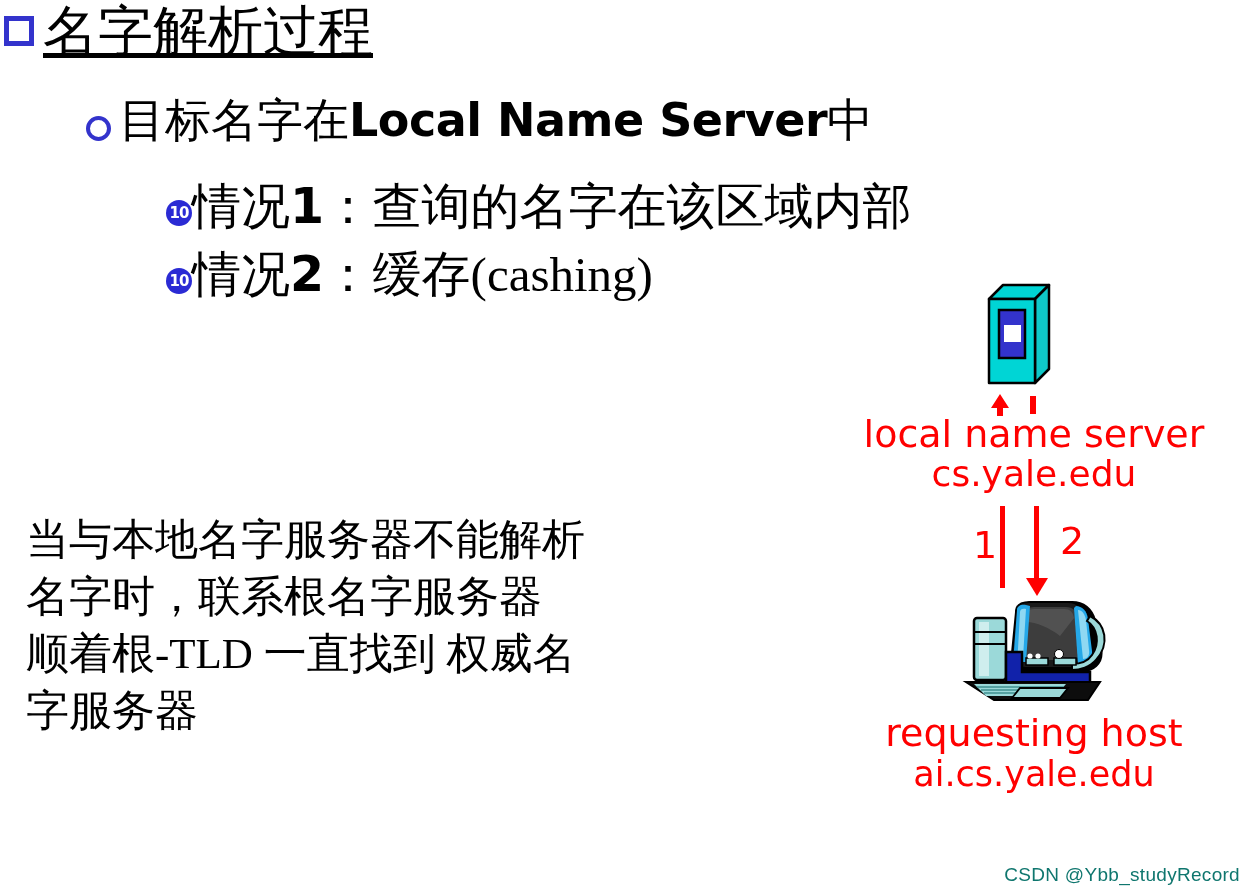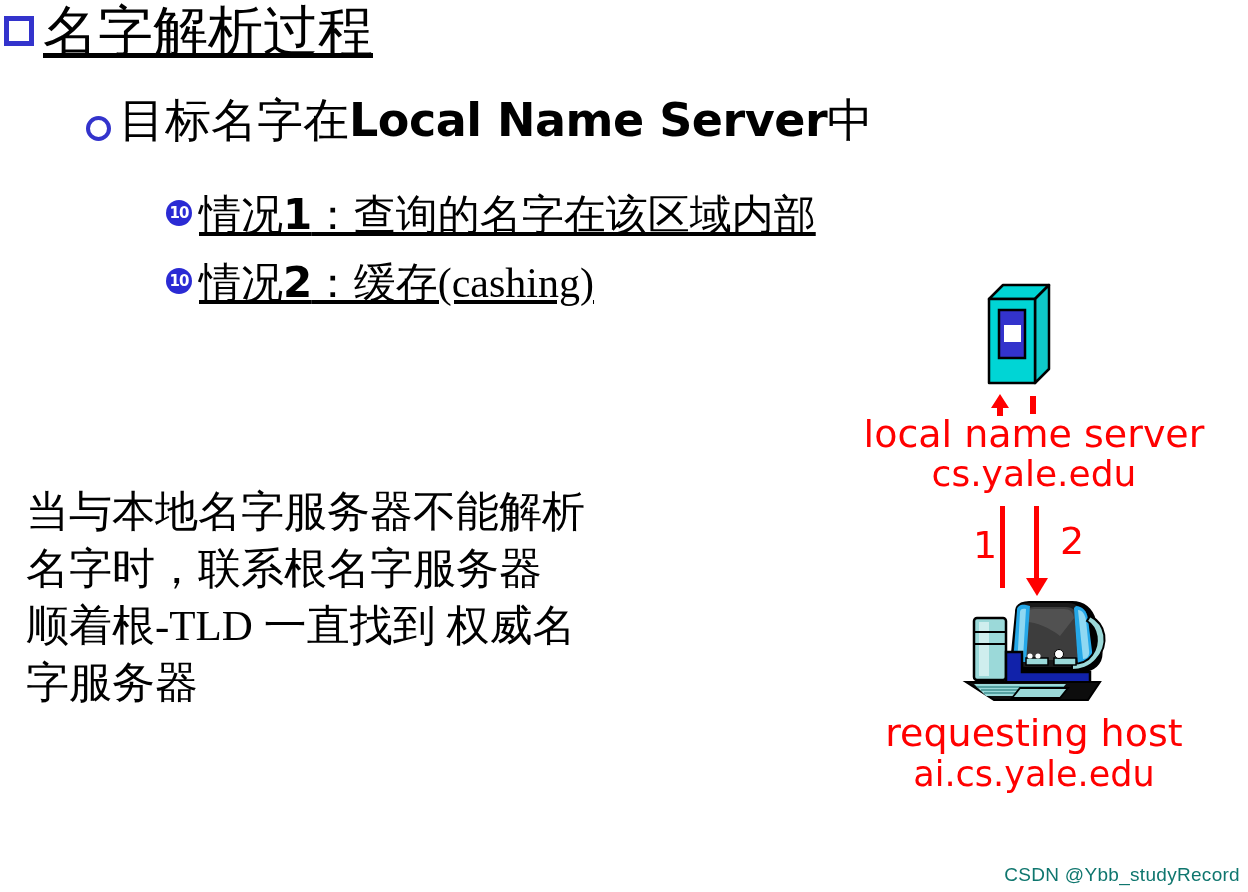--- a/index.html
+++ b/index.html
@@ -110,35 +110,33 @@
     height: 26px;
     border-radius: 50%;
     background: #2b2bd4;
     color: #ffffff;
     font-family: "DejaVu Sans", sans-serif;
     font-size: 15px;
     font-weight: bold;
     line-height: 26px;
     text-align: center;
     margin-top: 16px;
-    margin-right: 7px;
     flex: 0 0 auto;
     letter-spacing: -1px;
   }
   .text-l3 {
-    font-size: 42px;
-    line-height: 62px;
-    text-decoration: underline;
+    font-size: 49px;
+    line-height: 46px;
   }
 
   
   #note-paragraph {
     position: absolute;
     left: 26px;
-    top: 483px;
+    top: 511px;
     width: 760px;
     font-size: 43px;
     line-height: 57px;
     white-space: pre-line;
   }
 
   
   #diagram {
     position: absolute;
     left: 820px;

